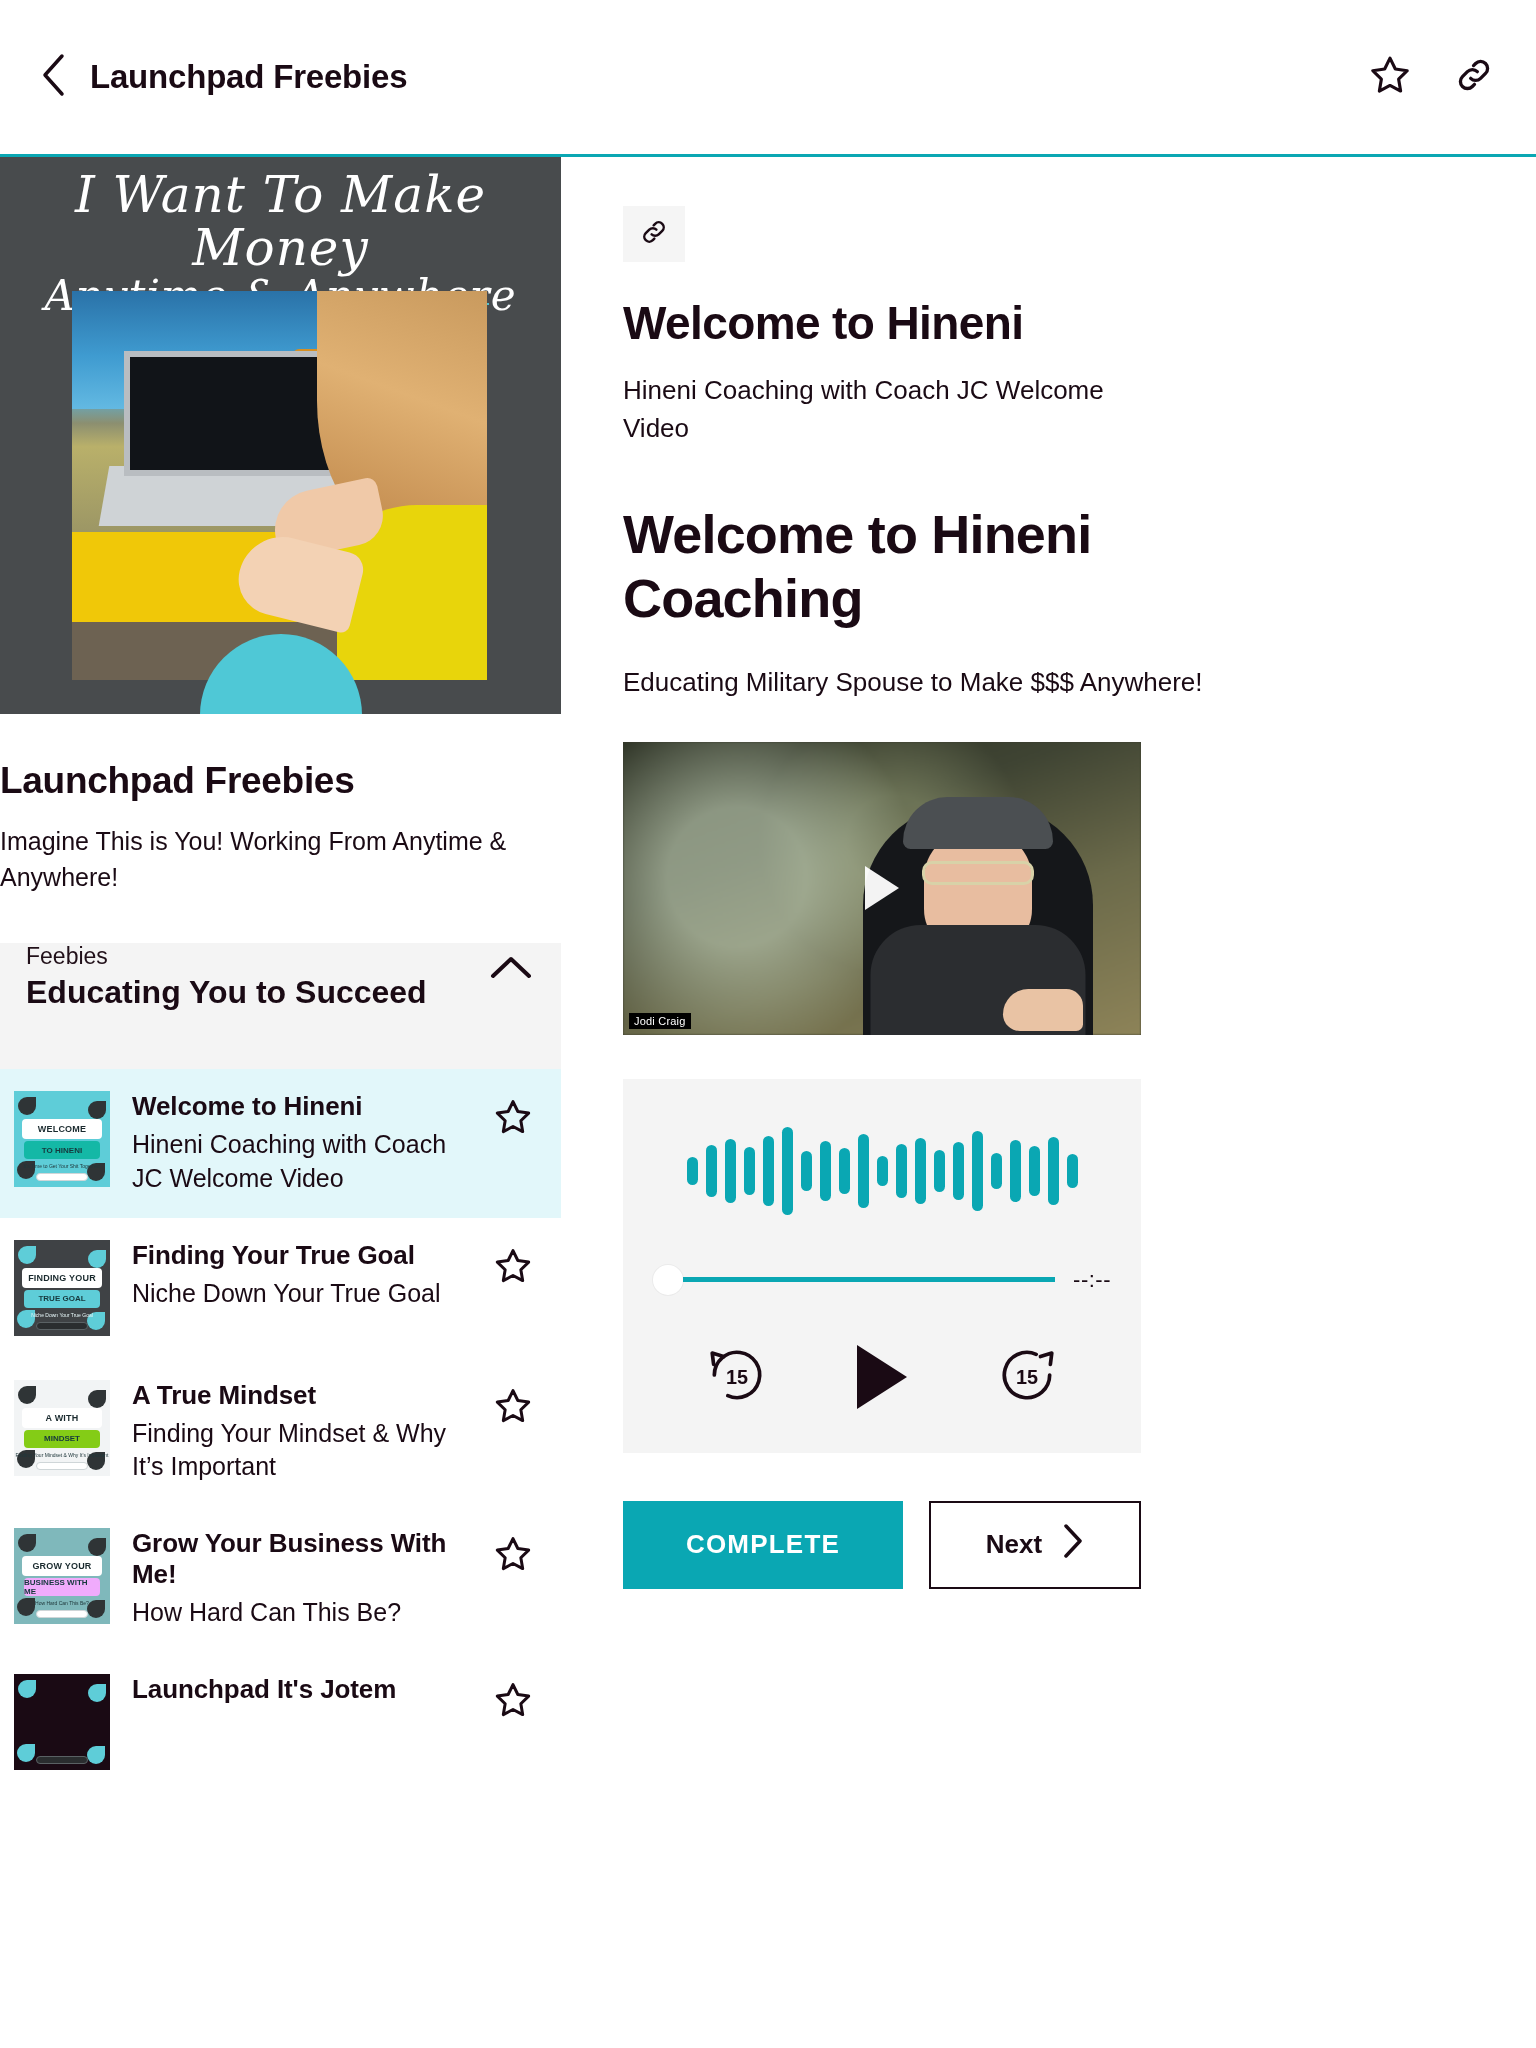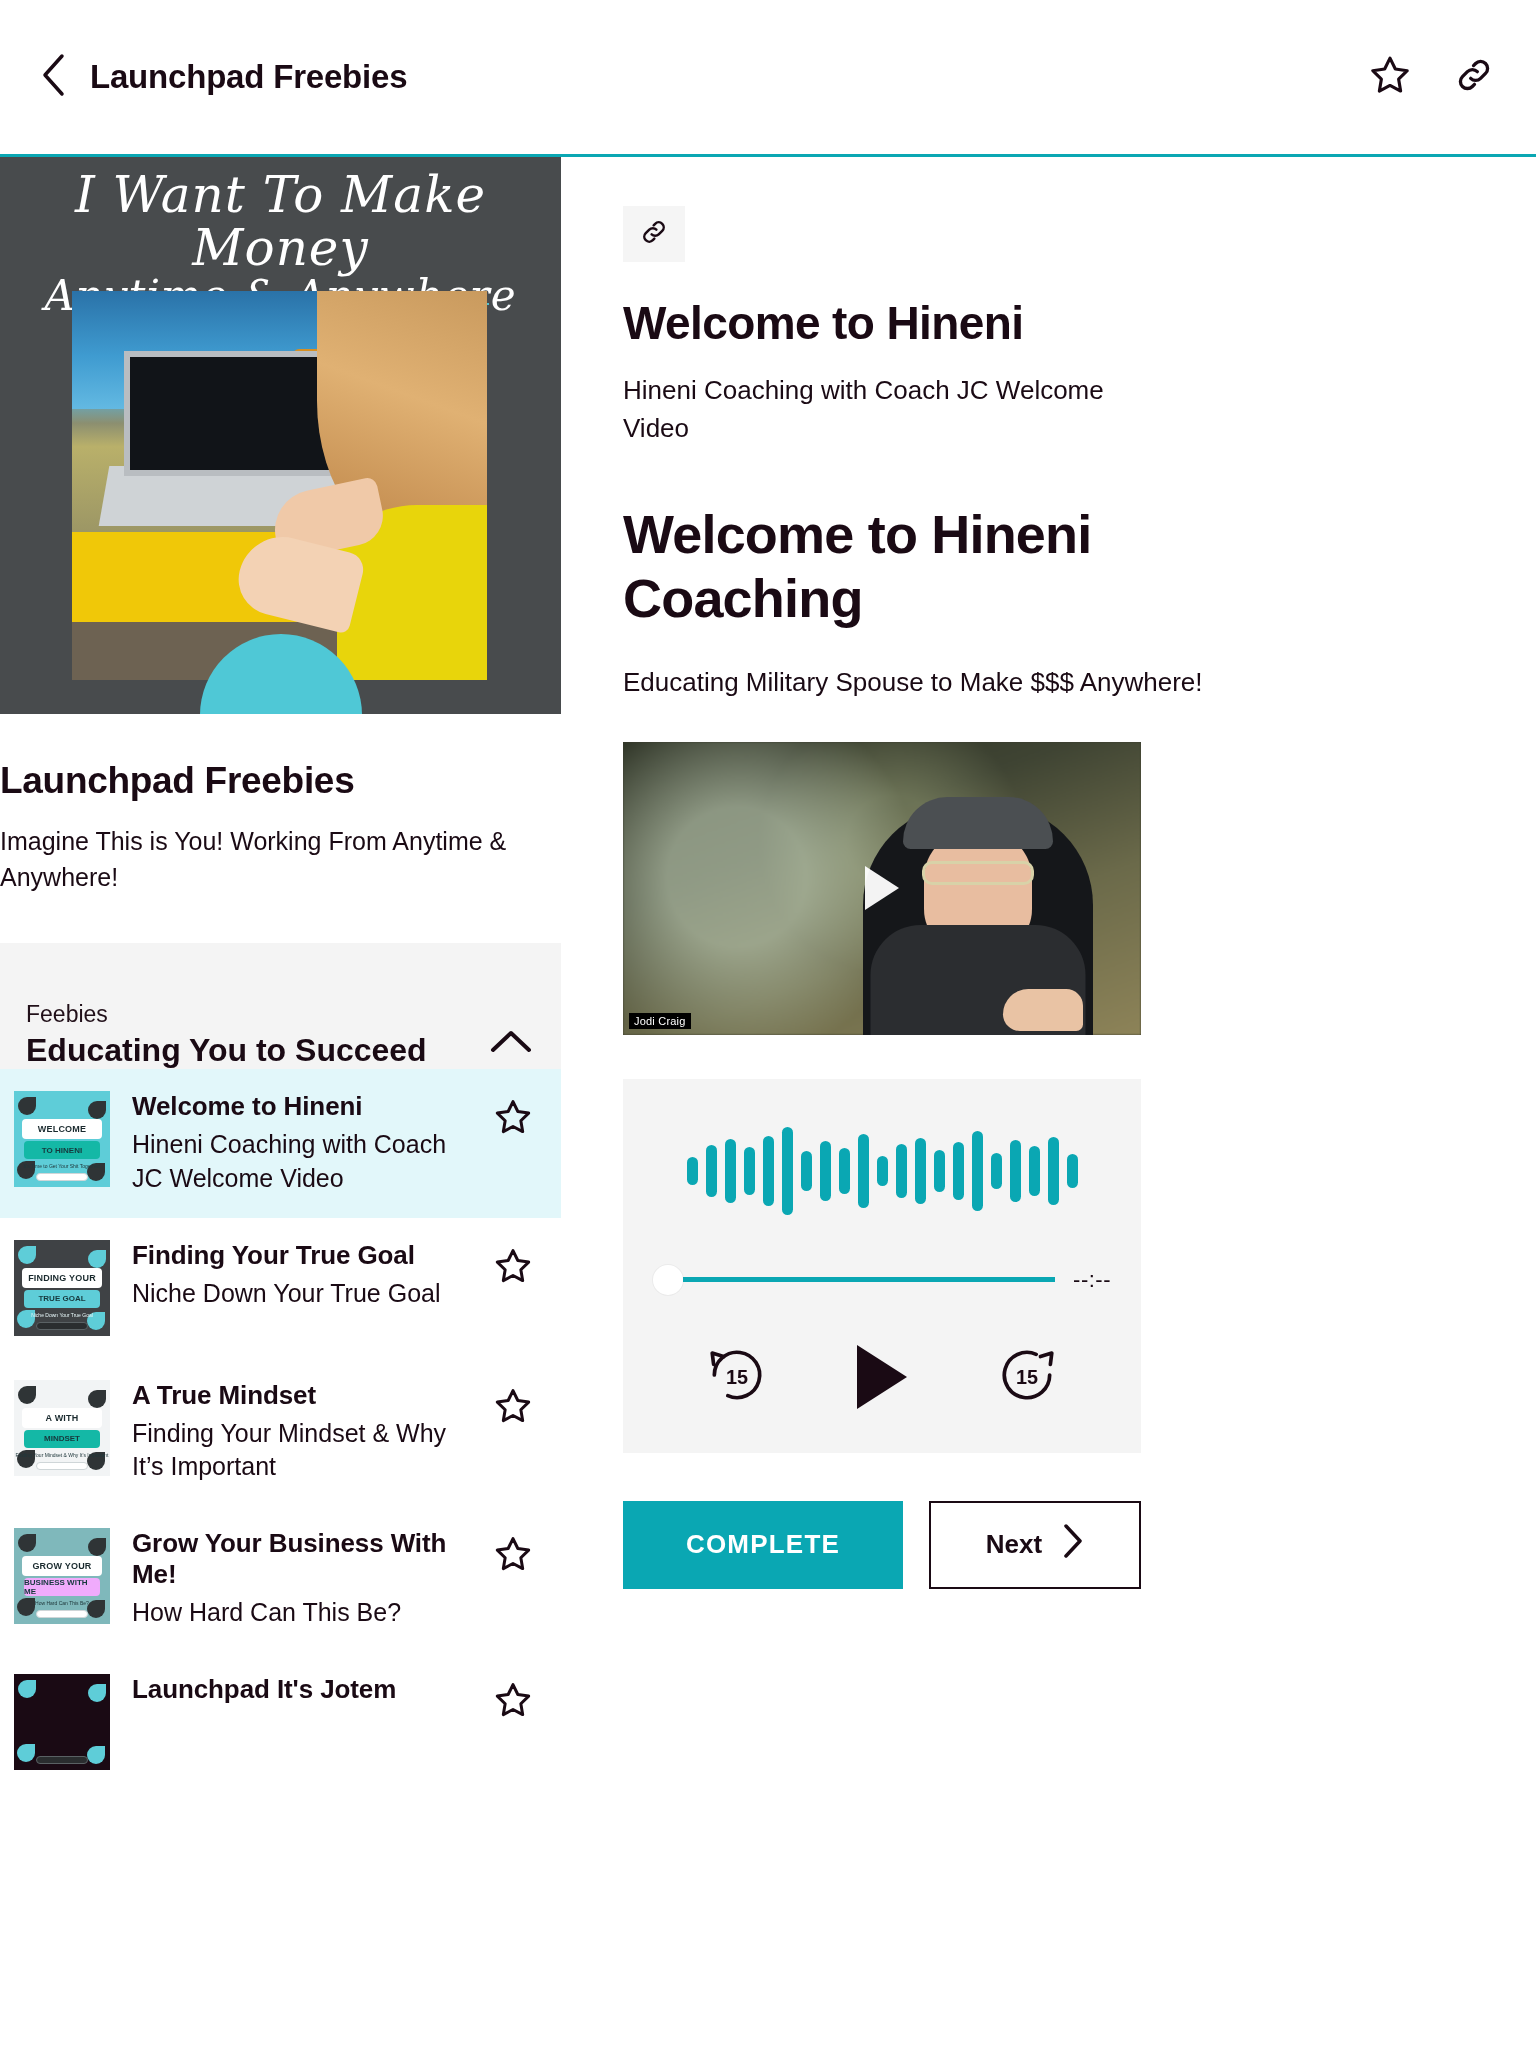--- a/index.html
+++ b/index.html
@@ -171,21 +171,21 @@
     font-size: 25px; line-height: 1.42; margin-top: 22px;
     padding-right: 30px;
   }
 
   
   .section-head {
     margin-top: 48px;
     background: #f4f4f4;
     height: 126px;
     display: flex;
-    align-items: flex-end;
+    align-items: flex-start;
     padding: 0 24px 0 26px;
     cursor: pointer;
   }
   .section-head-text { flex: 1 1 auto; }
   .section-kicker { font-size: 23px; color: #211019; }
   .section-name { font-size: 32px; font-weight: 700; margin-top: 4px; }
   .chev-up { width: 52px; height: 52px; display:flex; align-items:center; justify-content:center; }
 
   
   .lesson {
@@ -538,21 +538,21 @@
           </div>
         </div>
         <div class="lesson">
           <div class="thumb">
             <div class="tb-bg" style="background:#f2f4f5"></div>
             <div class="deco" style="left:4px;top:6px;background:#2f3436"></div>
             <div class="deco" style="right:4px;top:10px;background:#2f3436"></div>
             <div class="deco" style="left:3px;bottom:8px;background:#2f3436"></div>
             <div class="deco" style="right:5px;bottom:6px;background:#2f3436"></div>
             <div class="tb-pill" style="background:#fff;color:#1a2a2e">A WITH</div>
-            <div class="tb-pill2" style="background:#14b8a6;color:#16383d">MINDSET</div>
+            <div class="tb-pill2" style="background:#84cc16;color:#16383d">MINDSET</div>
             <div class="tb-sub" style="color:#20383c">Finding Your Mindset &amp; Why It's Important</div>
             <div class="tb-badge" style="background:#ffffff;border:1px solid #cfd6d8"></div>
           </div>
           <div class="lesson-text">
             <div class="lesson-title">A True Mindset</div>
             <div class="lesson-sub">Finding Your Mindset &amp; Why It’s Important</div>
           </div>
           <div class="lesson-star">
             <span><svg width="40" height="40" viewBox="0 0 24 24" fill="none">
                 <path d="M12 2.8l2.9 5.9 6.5.95-4.7 4.6 1.1 6.5L12 17.7l-5.8 3.05 1.1-6.5-4.7-4.6 6.5-.95L12 2.8z" stroke="#1a0a14" stroke-width="1.8" stroke-linejoin="round"></path>

